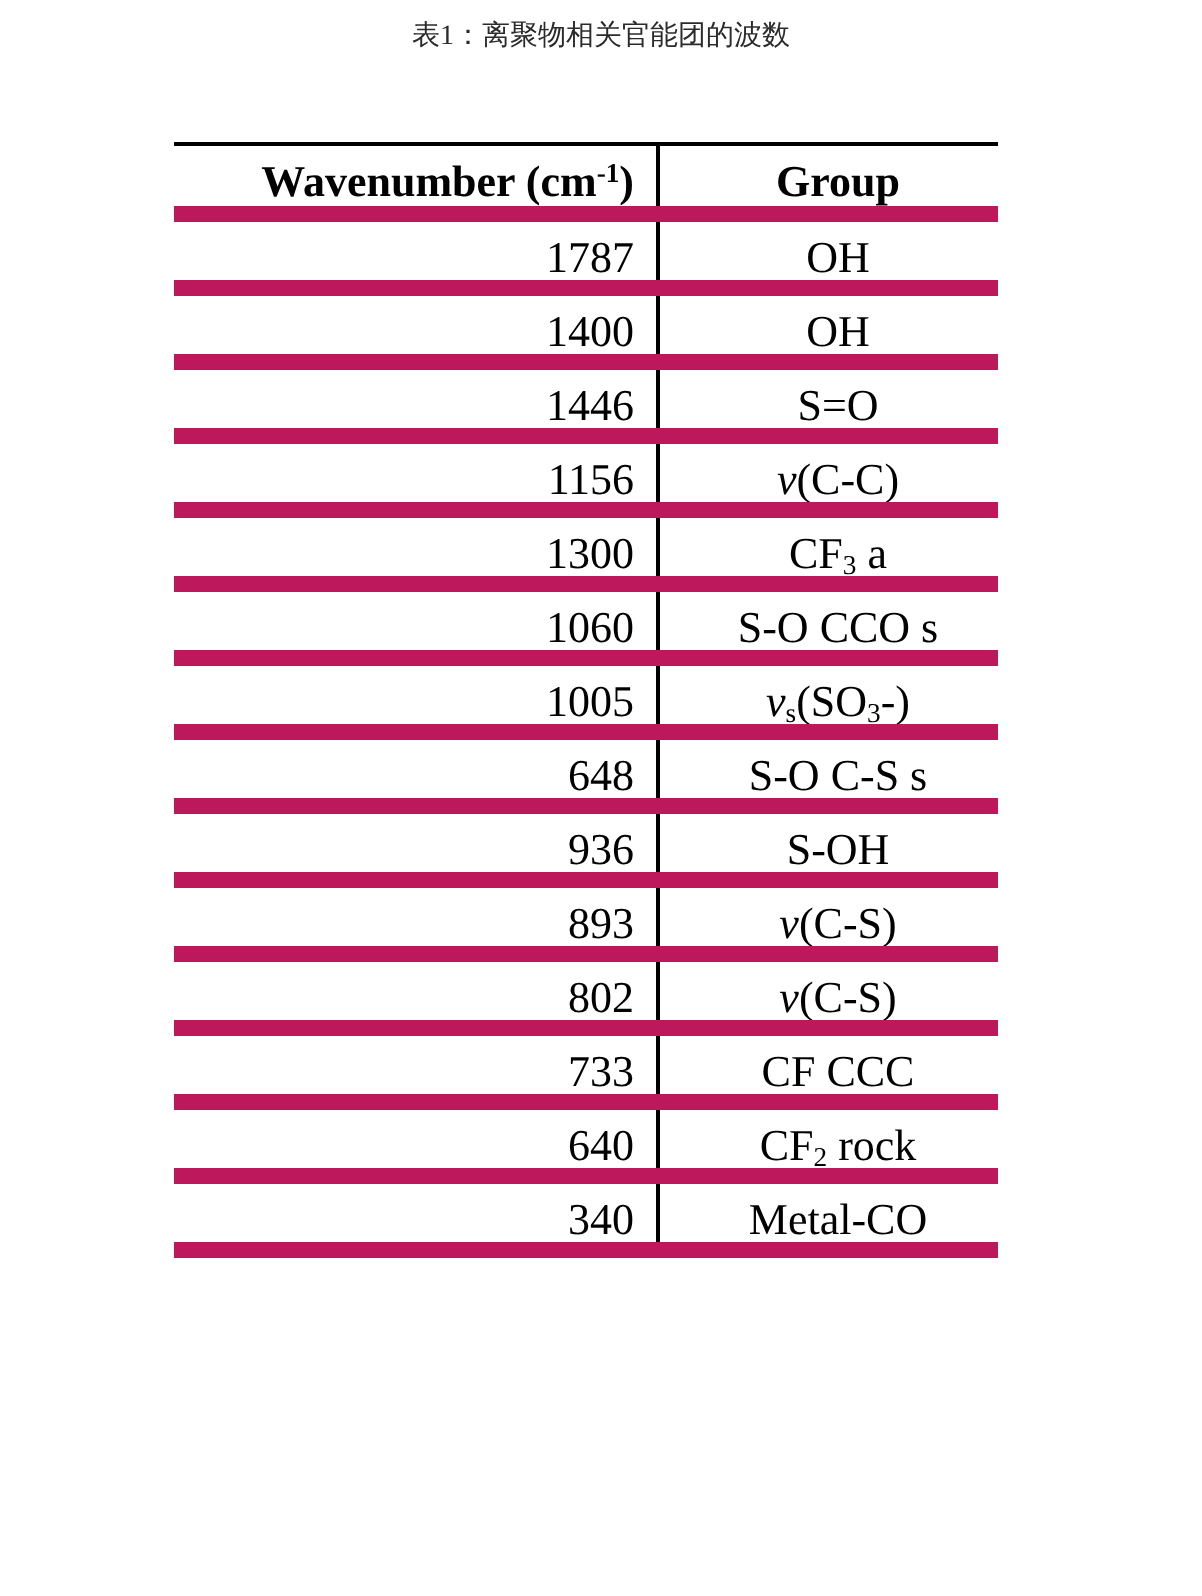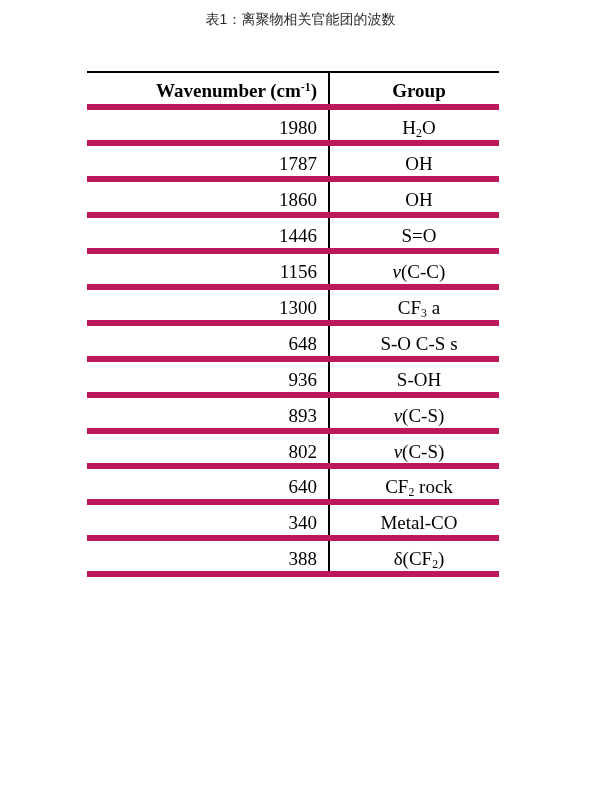--- a/index.html
+++ b/index.html
@@ -9,37 +9,37 @@
     position: relative;
     font-family: "Liberation Serif", serif;
     color: #000000;
     overflow: hidden;
   }
   .caption {
     position: absolute;
     top: 9px; left: 0;
     width: 601px;
     text-align: center;
-    font-family: Liberation Sans, sans-serif;
+    font-family: Liberation Serif, serif;
     font-size: 14px;
     line-height: 20px;
     color: #2b2b2b;
   }
   table.wn-table {
     position: absolute;
     left: 87px; top: 71px;
     width: 390px;
     border-collapse: collapse;
     table-layout: fixed;
     border-top: 2px solid #000;
   }
   .wn-table th, .wn-table td {
-    border-bottom: 6px solid #be185d;
+    border-bottom: 8px solid #be185d;
     vertical-align: top;
-    font-size: 19px;
+    font-size: 22px;
     line-height: 23px;
     padding: 0;
     overflow: hidden;
     white-space: nowrap;
   }
   .wn-table .wn {
     width: 230px;
     text-align: right;
     padding: 6px 11px 0 0;
     border-right: 2px solid #000;
@@ -76,65 +76,69 @@
 
 <table class="wn-table">
   <thead>
     <tr>
       <th class="wn"><span>Wavenumber (cm</span><sup>-1</sup><span>)</span></th>
       <th class="gr"><span>Group</span></th>
     </tr>
   </thead>
   <tbody>
       <tr>
-        <td class="wn">1980</td>
-        <td class="gr"><span>H</span><sub>2</sub><span>O</span></td>
-      </tr>
-      <tr>
         <td class="wn">1787</td>
         <td class="gr"><span>OH</span></td>
       </tr>
       <tr>
-        <td class="wn">1860</td>
+        <td class="wn">1400</td>
         <td class="gr"><span>OH</span></td>
       </tr>
       <tr>
         <td class="wn">1446</td>
         <td class="gr"><span>S=O</span></td>
       </tr>
       <tr>
         <td class="wn">1156</td>
         <td class="gr"><i>v</i><span>(C-C)</span></td>
       </tr>
       <tr>
         <td class="wn">1300</td>
         <td class="gr"><span>CF</span><sub>3</sub><span> a</span></td>
+      </tr>
+      <tr>
+        <td class="wn">1060</td>
+        <td class="gr"><span>S-O CCO s</span></td>
+      </tr>
+      <tr>
+        <td class="wn">1005</td>
+        <td class="gr"><i>v</i><sub>s</sub><span>(SO</span><sub>3</sub><span>-)</span></td>
       </tr>
       <tr>
         <td class="wn">648</td>
         <td class="gr"><span>S-O C-S s</span></td>
       </tr>
       <tr>
         <td class="wn">936</td>
         <td class="gr"><span>S-OH</span></td>
       </tr>
       <tr>
         <td class="wn">893</td>
         <td class="gr"><i>v</i><span>(C-S)</span></td>
       </tr>
       <tr class="tall">
         <td class="wn">802</td>
         <td class="gr"><i>v</i><span>(C-S)</span></td>
       </tr>
       <tr>
+        <td class="wn">733</td>
+        <td class="gr"><span>CF CCC</span></td>
+      </tr>
+      <tr>
         <td class="wn">640</td>
         <td class="gr"><span>CF</span><sub>2</sub><span> rock</span></td>
       </tr>
       <tr>
         <td class="wn">340</td>
         <td class="gr"><span>Metal-CO</span></td>
       </tr>
-      <tr>
-        <td class="wn">388</td>
-        <td class="gr"><span>δ(CF</span><sub>2</sub><span>)</span></td>
-      </tr>
     </tbody>
 </table>
 
 </body></html>

